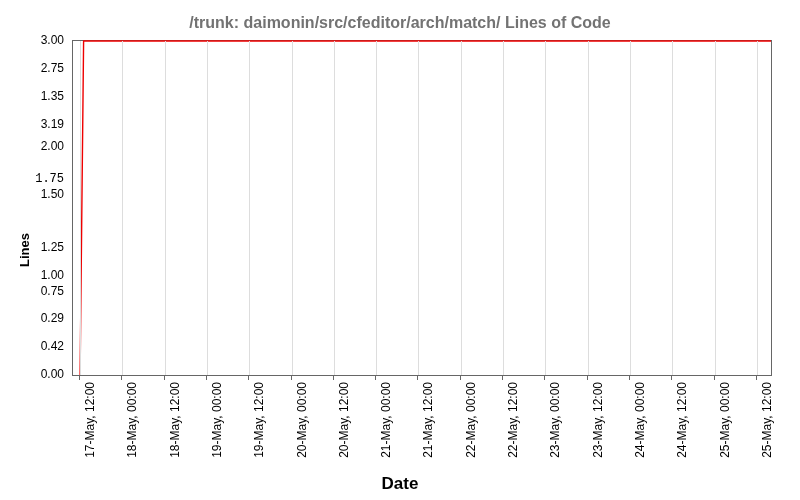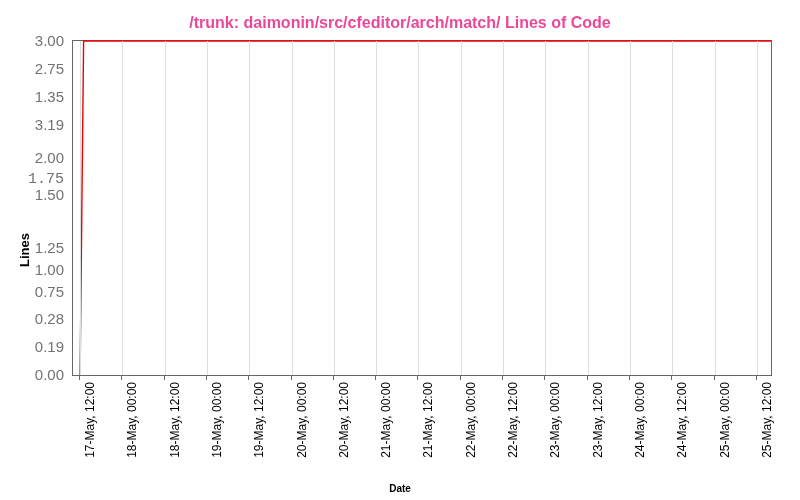--- a/index.html
+++ b/index.html
@@ -14,40 +14,40 @@
     position: relative;
   }
   .chart-title {
     position: absolute;
     top: 14px;
     left: 0;
     right: 0;
     text-align: center;
     font-weight: bold;
     font-size: 16px;
-    color: #ec4899;
+    color: #737373;
   }
   .y-axis-label {
     position: absolute;
     left: 8px;
     top: 50%;
     transform: translateY(-50%) rotate(-90deg);
     transform-origin: center;
     font-weight: bold;
     font-size: 13px;
     color: #000;
   }
   .x-axis-label {
     position: absolute;
     bottom: 6px;
     left: 0;
     right: 0;
     text-align: center;
     font-weight: bold;
-    font-size: 10px;
+    font-size: 17px;
     color: #000;
   }
   .plot-area {
     position: absolute;
     left: 72px;
     top: 40px;
     width: 700px;
     height: 336px;
     border: 1px solid #666;
     box-sizing: border-box;
@@ -62,22 +62,22 @@
   .y-tick-labels {
     position: absolute;
     left: 0;
     top: 40px;
     width: 68px;
     height: 336px;
   }
   .y-tick {
     position: absolute;
     right: 4px;
-    font-size: 15px;
-    color: #737373;
+    font-size: 12px;
+    color: #000000;
     transform: translateY(-50%);
     white-space: nowrap;
   }
   .x-tick-labels {
     position: absolute;
     left: 72px;
     top: 376px;
     width: 700px;
     height: 100px;
   }
@@ -116,28 +116,28 @@
 
 <div class="chart-container">
 
   <div class="chart-title">/trunk: daimonin/src/cfeditor/arch/match/ Lines of Code</div>
 
   <div class="y-axis-label">Lines</div>
   <div class="x-axis-label">Date</div>
 
   <div class="y-tick-labels" id="y-ticks">
       <div class="y-tick" style="top: 334px;">0.00</div>
-      <div class="y-tick" style="top: 306.167px;">0.19</div>
-      <div class="y-tick" style="top: 278.333px;">0.28</div>
+      <div class="y-tick" style="top: 306.167px;">0.42</div>
+      <div class="y-tick" style="top: 278.333px;">0.29</div>
       <div class="y-tick" style="top: 250.5px;">0.75</div>
-      <div class="y-tick" style="top: 229px;">1.00</div>
+      <div class="y-tick" style="top: 235px;">1.00</div>
       <div class="y-tick" style="top: 194.833px; margin-top: 12px;">1.25</div>
       <div class="y-tick" style="top: 154px;">1.50</div>
       <div class="y-tick" style="top: 139.167px; font-family: Liberation Mono, monospace;">1.75</div>
-      <div class="y-tick" style="top: 117px; margin-left: 31px;">2.00</div>
+      <div class="y-tick" style="top: 106px; margin-left: 31px;">2.00</div>
       <div class="y-tick" style="top: 83.5px;">3.19</div>
       <div class="y-tick" style="top: 55.6667px;">1.35</div>
       <div class="y-tick" style="top: 27.8333px;">2.75</div>
       <div class="y-tick" style="top: 0px;">3.00</div>
     </div>
 
   <div class="plot-area" id="plot-area">
     <svg class="plot-svg" viewBox="0 0 698 334" preserveAspectRatio="none">
       <path id="line-path" class="data-line" d="M7.1 334.0 L10.6 0.0 L698.0 0.0"></path>
     </svg>

